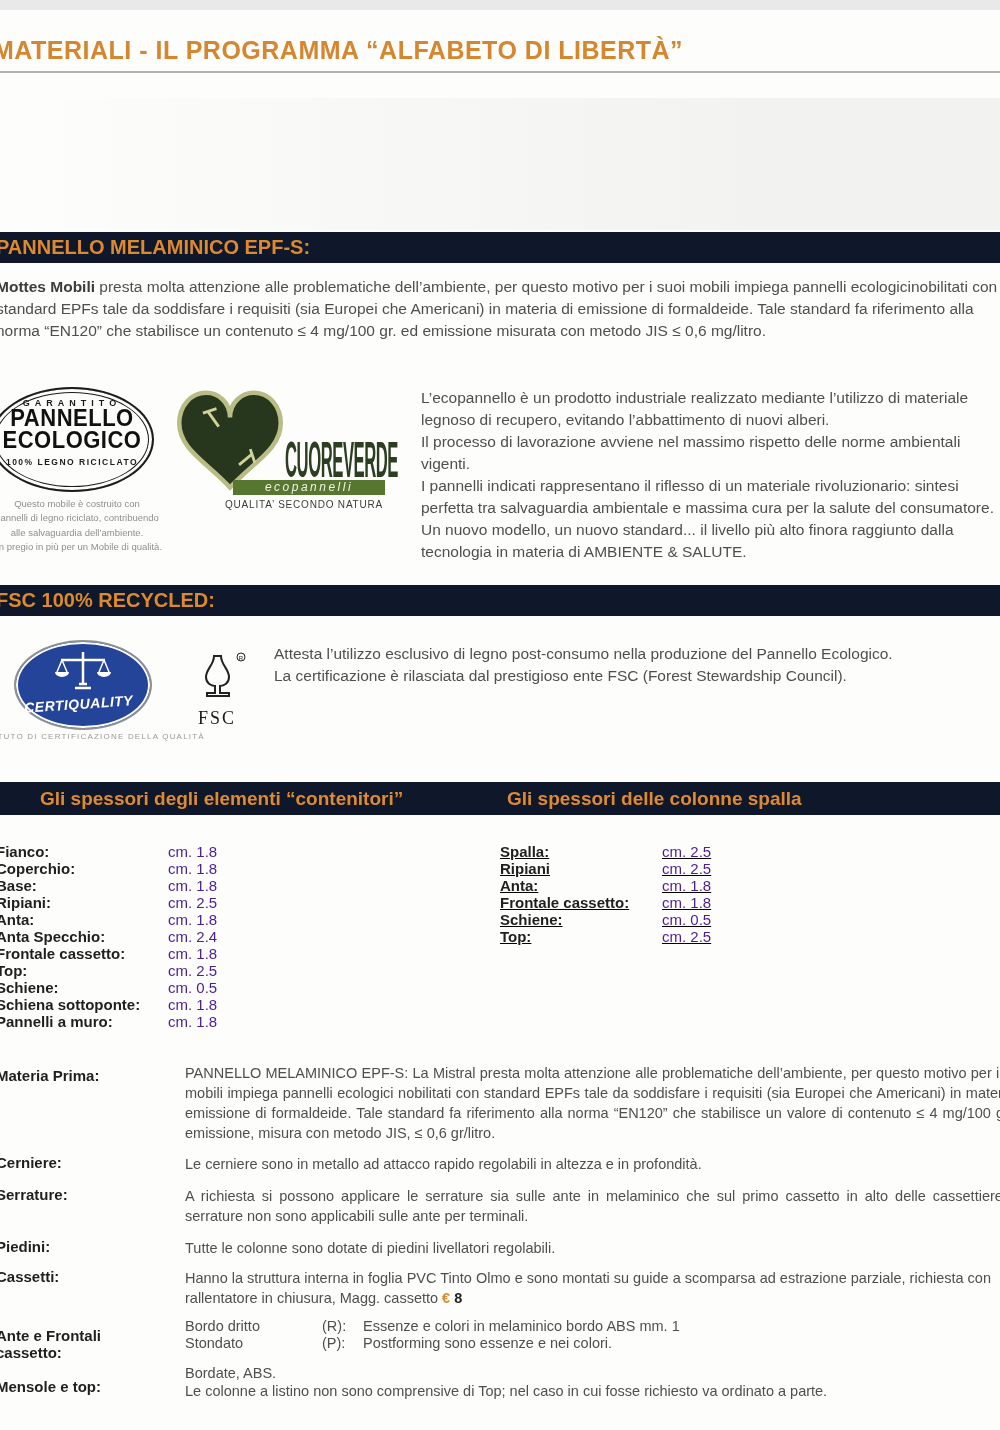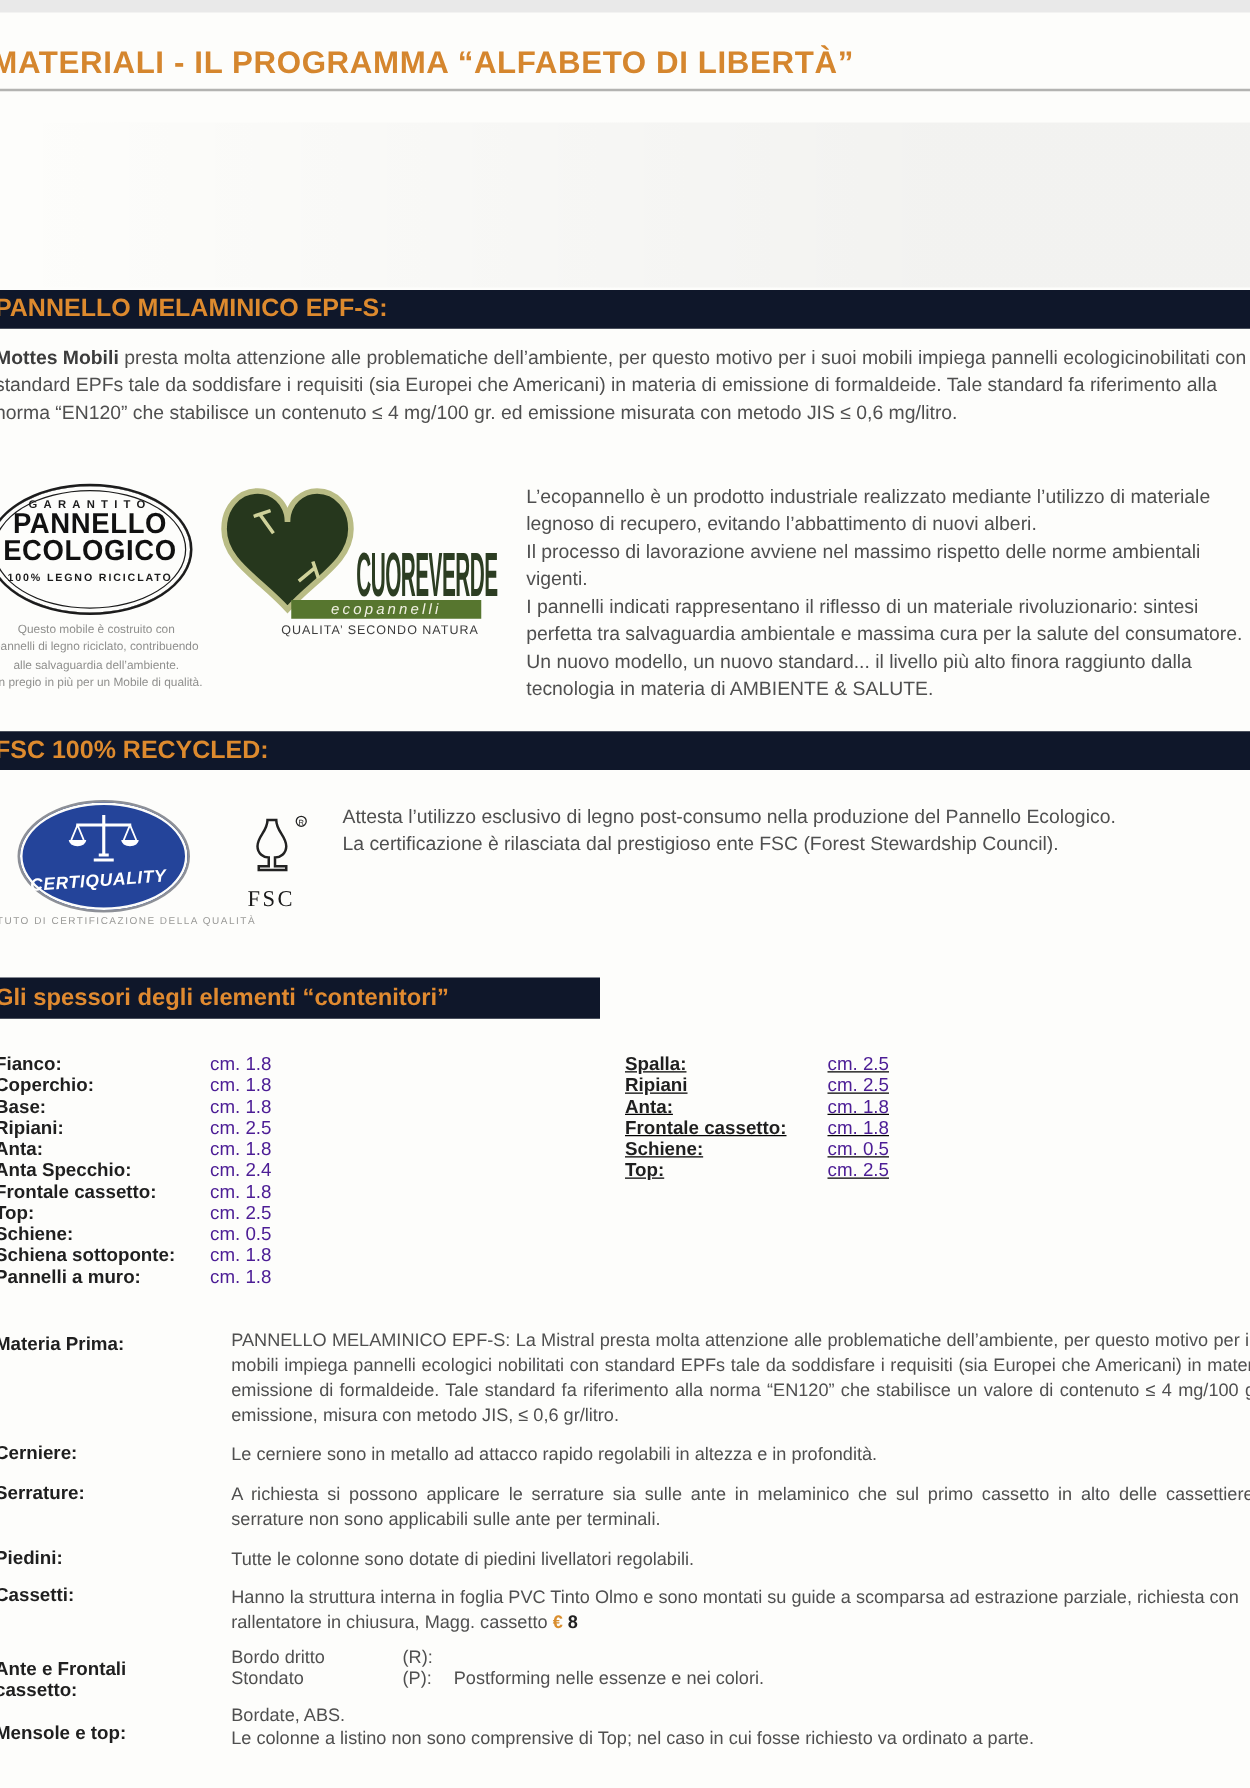--- a/index.html
+++ b/index.html
@@ -104,22 +104,25 @@
       <path d="M18,6 l7,0 c0,9 8,13 8,21 c0,6 -5,9 -9,9 l0,7 l9,0 l0,3 l-22,0 l0,-3 l8,0 l0,-7 c-4,0 -9,-3 -9,-9 c0,-8 8,-12 8,-21 z" fill="none" stroke="#222" stroke-width="2"></path>
       <circle cx="45" cy="7" r="4" fill="none" stroke="#222" stroke-width="1"></circle>
       <text x="45" y="10" font-size="6" text-anchor="middle" fill="#222">R</text>
     </svg>
     <div class="fsc-label" style="margin-top:2px;margin-left:2px;">FSC</div>
   </div>
 
   <div class="abs body-text prelined" style="top:633px;left:274px;width:732px;">Attesta l’utilizzo esclusivo di legno post-consumo nella produzione del Pannello Ecologico.
 La certificazione è rilasciata dal prestigioso ente FSC (Forest Stewardship Council).</div>
 
-  <div class="abs greybar" style="top:772px;left:0;width:480px;height:33px;">
+  <div class="abs greybar" style="top:772px;left:0;width:480px;height:33px;padding-left:44px;">
     <div class="barlabel2" style="margin-left:-4px;">Gli spessori degli elementi “contenitori”</div>
+  </div>
+  <div class="abs greybar" style="top:772px;left:500px;width:500px;height:33px;">
+    <div class="barlabel2" style="margin-left:7px;">Gli spessori delle colonne spalla</div>
   </div>
 
   <div class="abs ltable" style="top:833px;left:-4px;width:480px;">
       <div class="trow">
         <span class="tlabel">Fianco:</span>
         <span class="tvalue">cm. 1.8</span>
       </div>
       <div class="trow">
         <span class="tlabel">Coperchio:</span>
         <span class="tvalue">cm. 1.8</span>
@@ -200,23 +203,24 @@
   <div class="abs spec-label" style="top:1228px;left:-4px;">Piedini:</div>
   <div class="abs spec-text nojust" style="top:1228px;left:185px;width:845px;">Tutte le colonne sono dotate di piedini livellatori regolabili.</div>
 
   <div class="abs spec-label" style="top:1258px;left:-4px;">Cassetti:</div>
   <div class="abs spec-text nojust" style="top:1258px;left:185px;width:845px;"><span>Hanno la struttura interna in foglia PVC Tinto Olmo e sono montati su guide a scomparsa ad estrazione parziale, richiesta con rallentatore in chiusura, Magg. cassetto </span><span class="euro">€</span> <span class="price">8</span></div>
 
   <div class="abs spec-label" style="top:1317px;left:-4px;">Ante e Frontali</div>
   <div class="abs spec-label" style="top:1334px;left:-4px;">cassetto:</div>
   <div class="abs spec-text nojust" style="top:1306px;left:185px;">Bordo dritto</div>
   <div class="abs spec-text nojust" style="top:1306px;left:322px;">(R):</div>
+  <div class="abs spec-text nojust" style="top:1306px;left:363px;">Essenze e colori in melaminico bordo ABS mm. 1</div>
   <div class="abs spec-text nojust" style="top:1323px;left:185px;">Stondato</div>
   <div class="abs spec-text nojust" style="top:1323px;left:322px;">(P):</div>
-  <div class="abs spec-text nojust" style="top:1323px;left:363px;">Postforming nelle essenze e nei colori.</div>
+  <div class="abs spec-text nojust" style="top:1323px;left:363px;">Postforming sono essenze e nei colori.</div>
 
   <div class="abs spec-text nojust" style="top:1353px;left:185px;">Bordate, ABS.</div>
   <div class="abs spec-label" style="top:1368px;left:-4px;">Mensole e top:</div>
   <div class="abs spec-text nojust" style="top:1371px;left:185px;width:845px;">Le colonne a listino non sono comprensive di Top; nel caso in cui fosse richiesto va ordinato a parte.</div>
 
   <div class="abs bottom-strip" style="top:1425px;left:115px;width:585px;height:5px;"></div>
 
 </div>
 
 </body></html>

